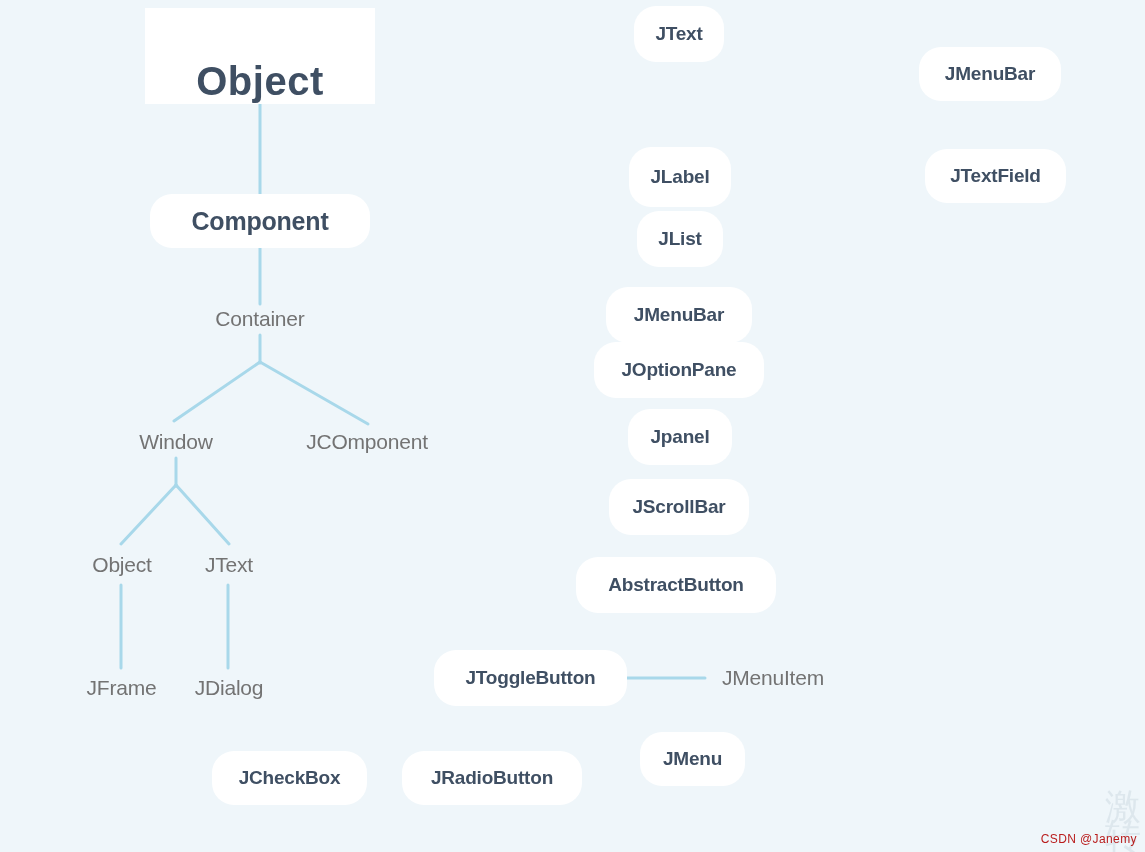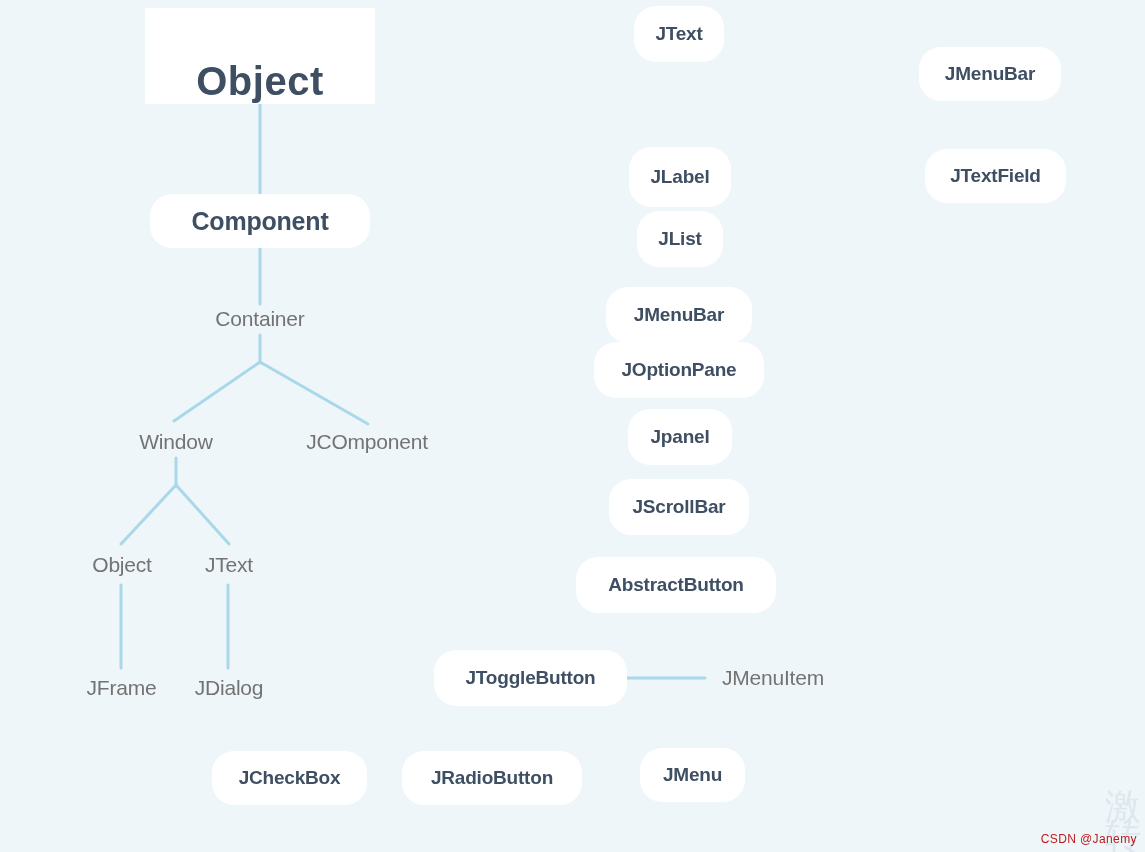--- a/index.html
+++ b/index.html
@@ -193,21 +193,21 @@
   </div>
 
   <div class="node boxed" style="left: 212px; top: 751px; width: 155px; height: 54px;">
     <span>JCheckBox</span>
   </div>
 
   <div class="node boxed" style="left: 402px; top: 751px; width: 180px; height: 54px;">
     <span>JRadioButton</span>
   </div>
 
-  <div class="node boxed" style="left: 640px; top: 748px; width: 105px; height: 54px; text-align: center;">
+  <div class="node boxed" style="left: 640px; top: 732px; width: 105px; height: 54px; text-align: center;">
     <span>JMenu</span>
   </div>
 
   <div class="node boxed" style="left: 919px; top: 47px; width: 142px; height: 54px;">
     <span>JMenuBar</span>
   </div>
 
   <div class="node boxed" style="left: 925px; top: 149px; width: 141px; height: 54px;">
     <span>JTextField</span>
   </div>

